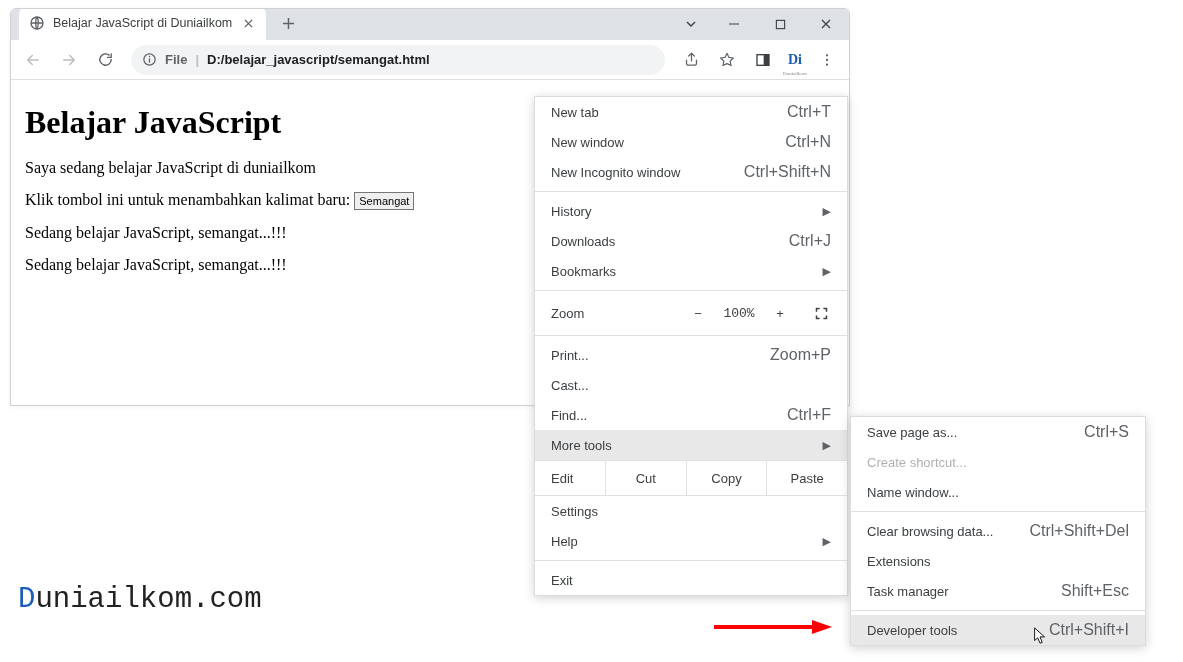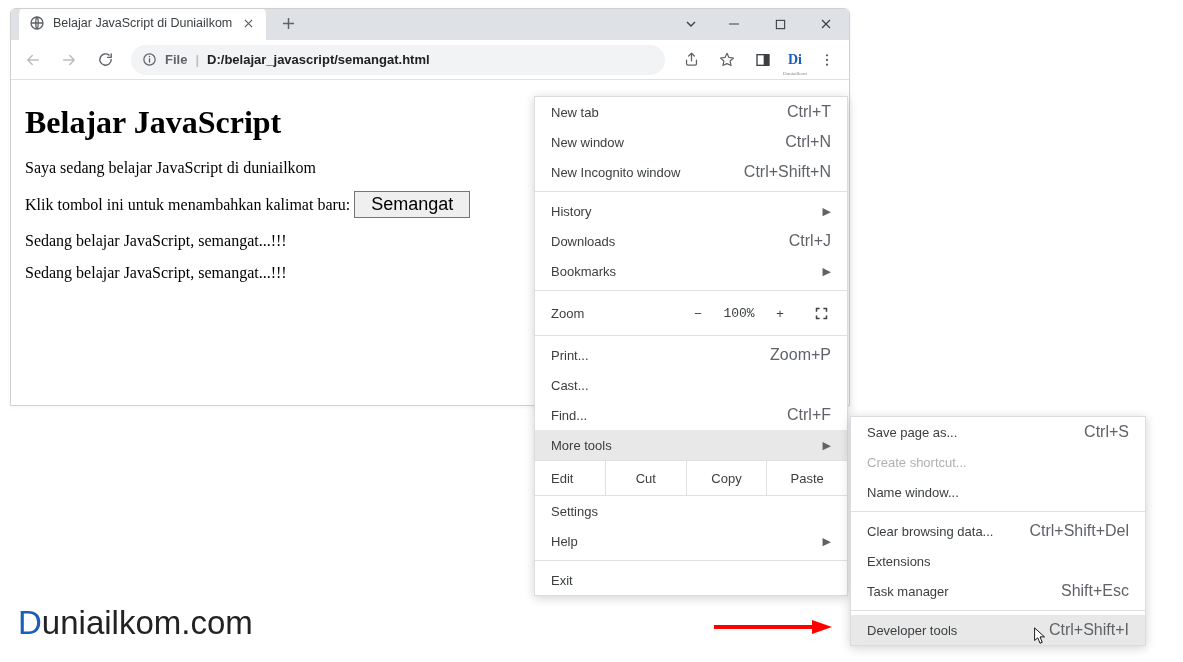--- a/index.html
+++ b/index.html
@@ -150,22 +150,22 @@
     color: #000;
   }
   .page h1 {
     font-size: 32px;
     font-weight: bold;
     margin: 14px 0 18px 0;
   }
   .page p { margin: 14px 0; }
   .page .btn {
     font-family: Arial, sans-serif;
-    font-size: 18px;
-    padding: 2px 16px;
+    font-size: 11px;
+    padding: 2px 4px;
     background: #efefef;
     border: 1px solid #767676;
     cursor: pointer;
   }
   .menu {
     position: absolute;
     background: #fff;
     border: 1px solid #dadce0;
     box-shadow: 0 2px 10px rgba(0,0,0,0.18);
     font-size: 13px;
@@ -228,23 +228,23 @@
   }
   .edit-row .ecell {
     flex: 1;
     display: flex; align-items: center; justify-content: center;
     border-left: 1px solid #e0e0e0;
     cursor: pointer;
   }
   .watermark {
     position: absolute;
     left: 18px;
-    bottom: 20px;
-    font-family: Liberation Sans, sans-serif;
-    font-size: 33px;
+    bottom: 46px;
+    font-family: Liberation Mono, monospace;
+    font-size: 29px;
   }
   .watermark .d { color: #1a5eb8; }
   .watermark .rest { color: #222; }
   .red-arrow {
     position: absolute;
     left: 712px;
     top: 619px;
     width: 120px;
     height: 16px;
     pointer-events: none;

